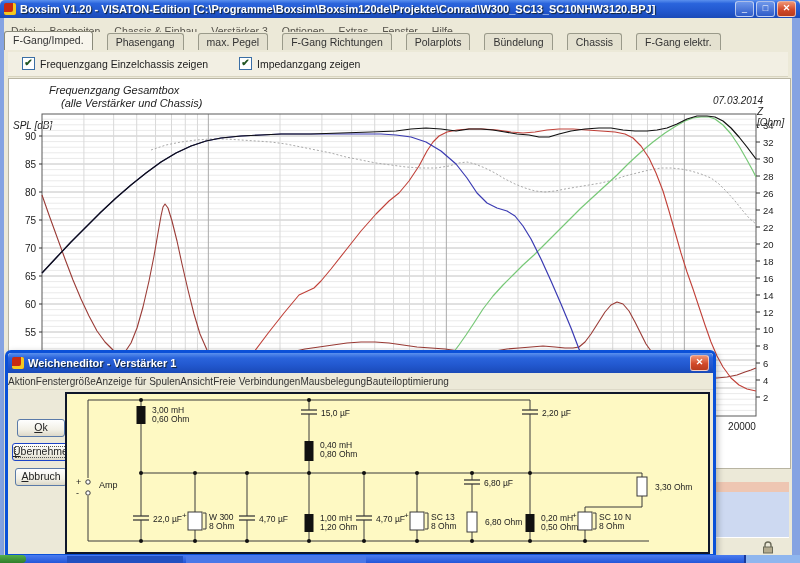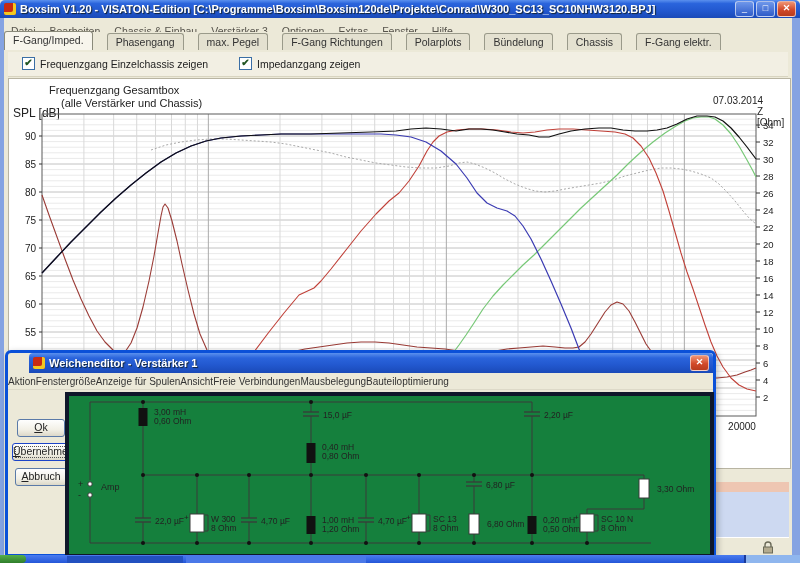--- a/index.html
+++ b/index.html
@@ -33,47 +33,47 @@
   
   .page{position:absolute;left:4px;top:50px;width:788px;height:505px;background:#ece9d8;}
   .cbrow{position:absolute;left:4px;top:2px;width:780px;height:24px;background:#f2efe3;
     border-bottom:1px solid #d8d4c0;}
   .cb{position:absolute;top:5px;display:flex;align-items:center;font-size:10.5px;color:#222;}
   .cb .box{width:11px;height:11px;background:#fff;border:1px solid #3a6ea5;margin-right:5px;
     font-size:10px;line-height:10px;text-align:center;color:#205420;font-weight:bold;}
   
   .chart-panel{position:absolute;left:4px;top:28px;width:781px;height:389px;background:#fff;
     border:1px solid #b8b4a2;}
-  .chart-text{position:absolute;color:#222;}
+  .chart-text{position:absolute;color:#222;font-style:italic;}
   #chart-svg{position:absolute;left:0;top:0;}
   
   .pink-strip{position:absolute;left:4px;top:432px;width:781px;height:10px;background:#eec6b2;}
   .blue-area{position:absolute;left:4px;top:442px;width:781px;height:45px;background:#cdd9f1;}
   .status-bar{position:absolute;left:4px;top:487px;width:781px;height:18px;background:#ece9d8;
     border-top:1px solid #fff;}
   .lock{position:absolute;left:752px;top:3px;}
   
   .dialog{position:absolute;left:5px;top:350px;width:705px;height:201px;
     background:#ece9d8;border:3px solid #0a50d8;border-radius:6px 6px 0 0;z-index:10;
     box-shadow:2px 2px 6px rgba(0,0,0,.25);}
   .dlg-titlebar{height:20px;background:linear-gradient(180deg,#5a90ee 0%,#2a64dc 25%,#2258cf 60%,#1a4ab8 100%);
-    border-radius:4px 4px 0 0;display:flex;align-items:center;margin-left:21px;}
+    border-radius:4px 4px 0 0;display:flex;align-items:center;}
   .dlg-titlebar .title{color:#fff;font-size:11px;font-weight:bold;flex:1;text-shadow:1px 1px 1px #123;}
   .dlg-menubar{height:16px;background:#ece9d8;font-size:10px;color:#333;display:flex;
     align-items:center;border-bottom:1px solid #ddd9c8;}
   .dlg-menubar span{padding:0 0;}
   .dlg-body{position:relative;height:162px;}
   .btncol{position:absolute;left:0;top:0;width:57px;height:100%;}
   .xpbtn{position:absolute;height:16px;font-size:10.5px;color:#222;text-align:center;
     line-height:14px;background:linear-gradient(#fefefe,#f2f0e6 60%,#dcd8c8);
     border:1px solid #5a7aa8;border-radius:3px;margin-top:24px;}
   .xpbtn .fl{text-decoration:underline;}
   .xpbtn.focused{border-color:#1c44c8;outline:1px dotted #555;outline-offset:-4px;}
-  .canvas{position:absolute;left:57px;top:2px;width:641px;height:158px;background:#15803d;
-    border:4px solid #0f172a;text-decoration:underline;}
+  .canvas{position:absolute;left:57px;top:2px;width:641px;height:158px;background:#fef9c3;
+    border:2px solid #0f172a;text-decoration:underline;}
   
   .taskbar{position:absolute;left:0;top:555px;width:800px;height:8px;z-index:20;
     background:linear-gradient(#4a7cf0,#2456d8);}
   .startbtn{position:absolute;left:0;top:0;width:26px;height:8px;
     background:linear-gradient(#55b04a,#2f7d2b);border-radius:0 4px 4px 0;}
   .taskitem{position:absolute;top:1px;height:7px;}
   .tray{position:absolute;left:744px;top:0;width:56px;height:8px;background:#8fb6ee;
     border-left:2px solid #1a3a9a;}
 </style>
 </head>
@@ -126,21 +126,21 @@
       <label class="cb" style="left:231px">
         <span class="box"><span class="mark">✔</span></span>
         <span>Impedanzgang zeigen</span>
       </label>
     </div>
 
     <div class="chart-panel">
       <div class="chart-text" style="left:40px;top:5px;font-size:11px">Frequenzgang Gesamtbox</div>
       <div class="chart-text" style="left:52px;top:18px;font-size:11px">(alle Verstärker und Chassis)</div>
       <div class="chart-text" style="left:704px;top:16px;font-size:10px">07.03.2014</div>
-      <div class="chart-text" style="left:4px;top:27px;font-size:12px">SPL [dB]</div>
+      <div class="chart-text" style="left:4px;top:41px;font-size:10px">SPL [dB]</div>
       <div class="chart-text" style="left:748px;top:27px;font-size:10px">Z [Ohm]</div>
       <svg id="chart-svg" width="781" height="389" viewBox="8 78 781 389">
           <line x1="41" y1="409.4" x2="755" y2="409.4" stroke="#eaeaea" stroke-width="1"></line>
           <line x1="41" y1="403.79999999999995" x2="755" y2="403.79999999999995" stroke="#eaeaea" stroke-width="1"></line>
           <line x1="41" y1="398.2" x2="755" y2="398.2" stroke="#eaeaea" stroke-width="1"></line>
           <line x1="41" y1="392.59999999999997" x2="755" y2="392.59999999999997" stroke="#eaeaea" stroke-width="1"></line>
           <line x1="41" y1="387" x2="755" y2="387" stroke="#c2c2c2" stroke-width="1"></line>
           <line x1="41" y1="381.4" x2="755" y2="381.4" stroke="#eaeaea" stroke-width="1"></line>
           <line x1="41" y1="375.79999999999995" x2="755" y2="375.79999999999995" stroke="#eaeaea" stroke-width="1"></line>
           <line x1="41" y1="370.2" x2="755" y2="370.2" stroke="#eaeaea" stroke-width="1"></line>

